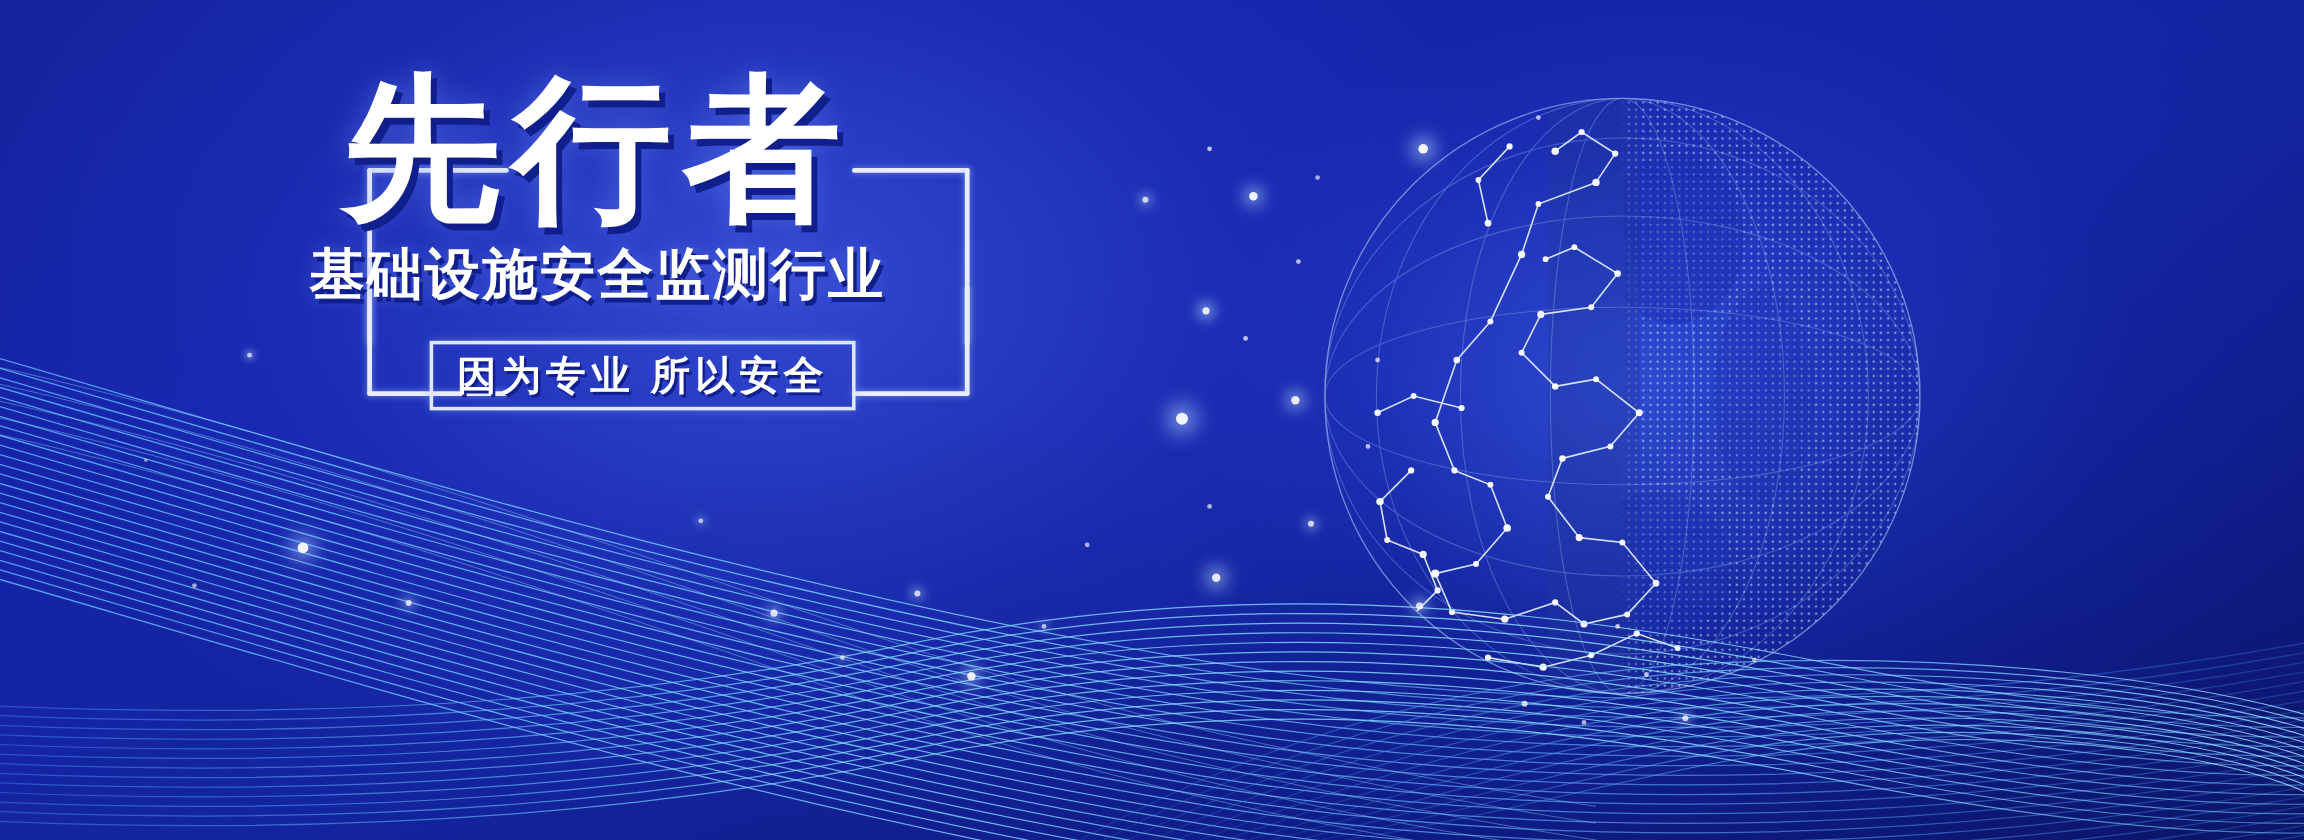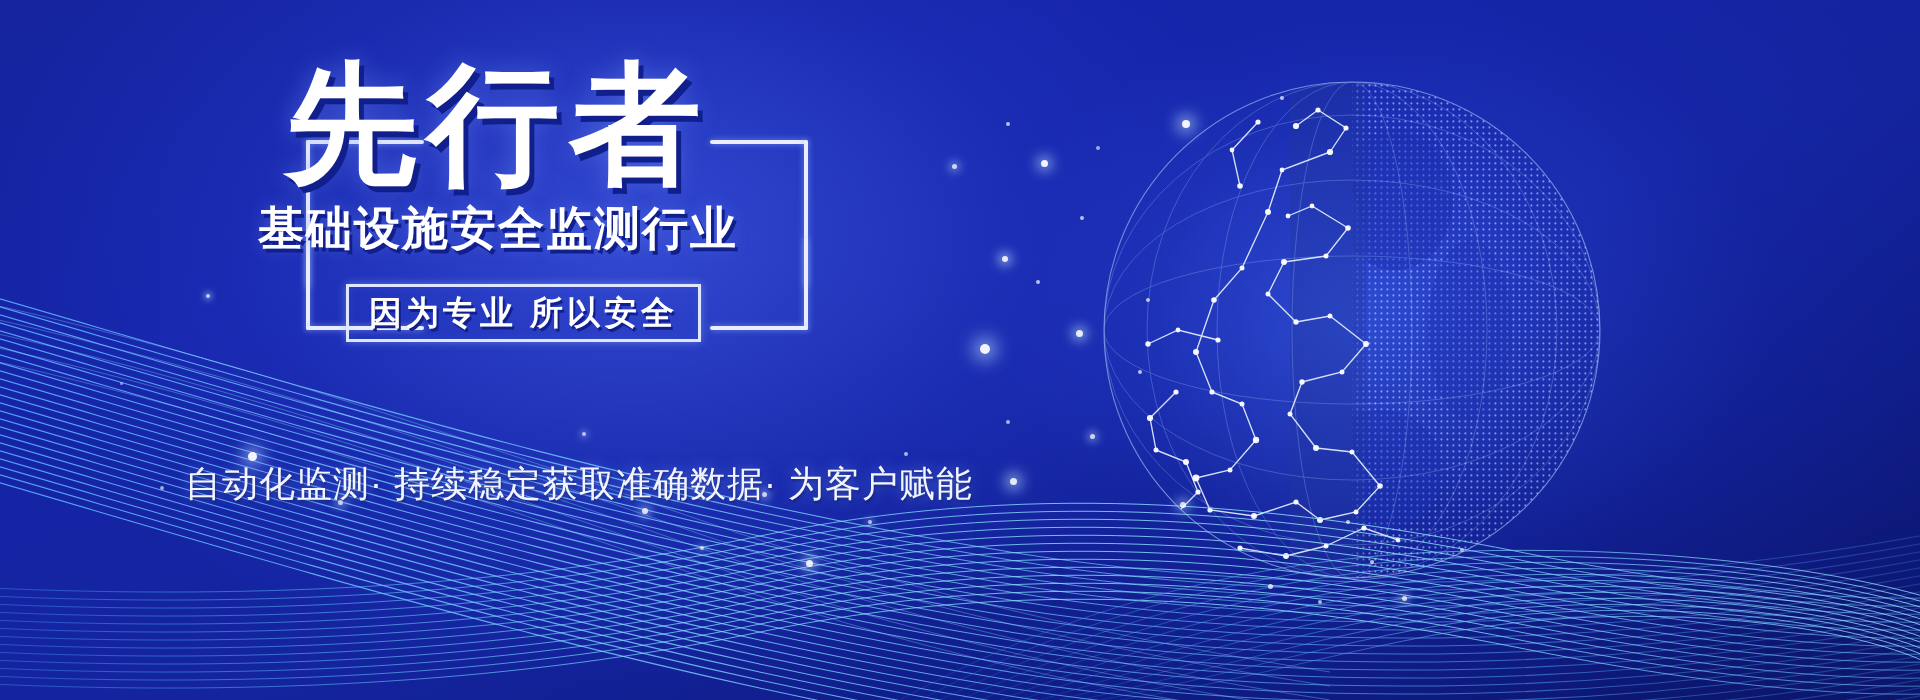--- a/index.html
+++ b/index.html
@@ -55,21 +55,21 @@
     position:absolute;left:0;top:150px;width:640px;
     text-align:center;
     font-size:46px;line-height:1.15;
     font-weight:700;
     color:#ffffff;
     letter-spacing:2px;
     text-shadow:3px 4px 0 #111f8d, 0 0 16px rgba(120,150,255,.4);
     white-space:nowrap;
   }
   #slogan-box{
-    position:absolute;left:168px;top:232px;
+    position:absolute;left:180px;top:232px;
     width:355px;height:58px;
     border:3px solid #dfe6ff;
     display:flex;align-items:center;justify-content:center;
     box-shadow:0 0 8px rgba(150,180,255,.5), inset 0 0 10px rgba(120,150,255,.12);
   }
   #slogan-text{
     font-size:33px;font-weight:700;color:#ffffff;letter-spacing:4px;
     text-shadow:2px 3px 0 #111f8d;
     white-space:nowrap;
   }
@@ -358,15 +358,14 @@
 
     <div id="main-title">先行者</div>
 
     <div id="sub-title">基础设施安全监测行业</div>
 
     <div id="slogan-box">
       <span id="slogan-text">因为专业 所以安全</span>
     </div>
   </div>
 
-  <div id="tagline">自动化监测· 持续稳定获取准确数据· 为客户赋能</div>
 
 </div>
 
 </body></html>

